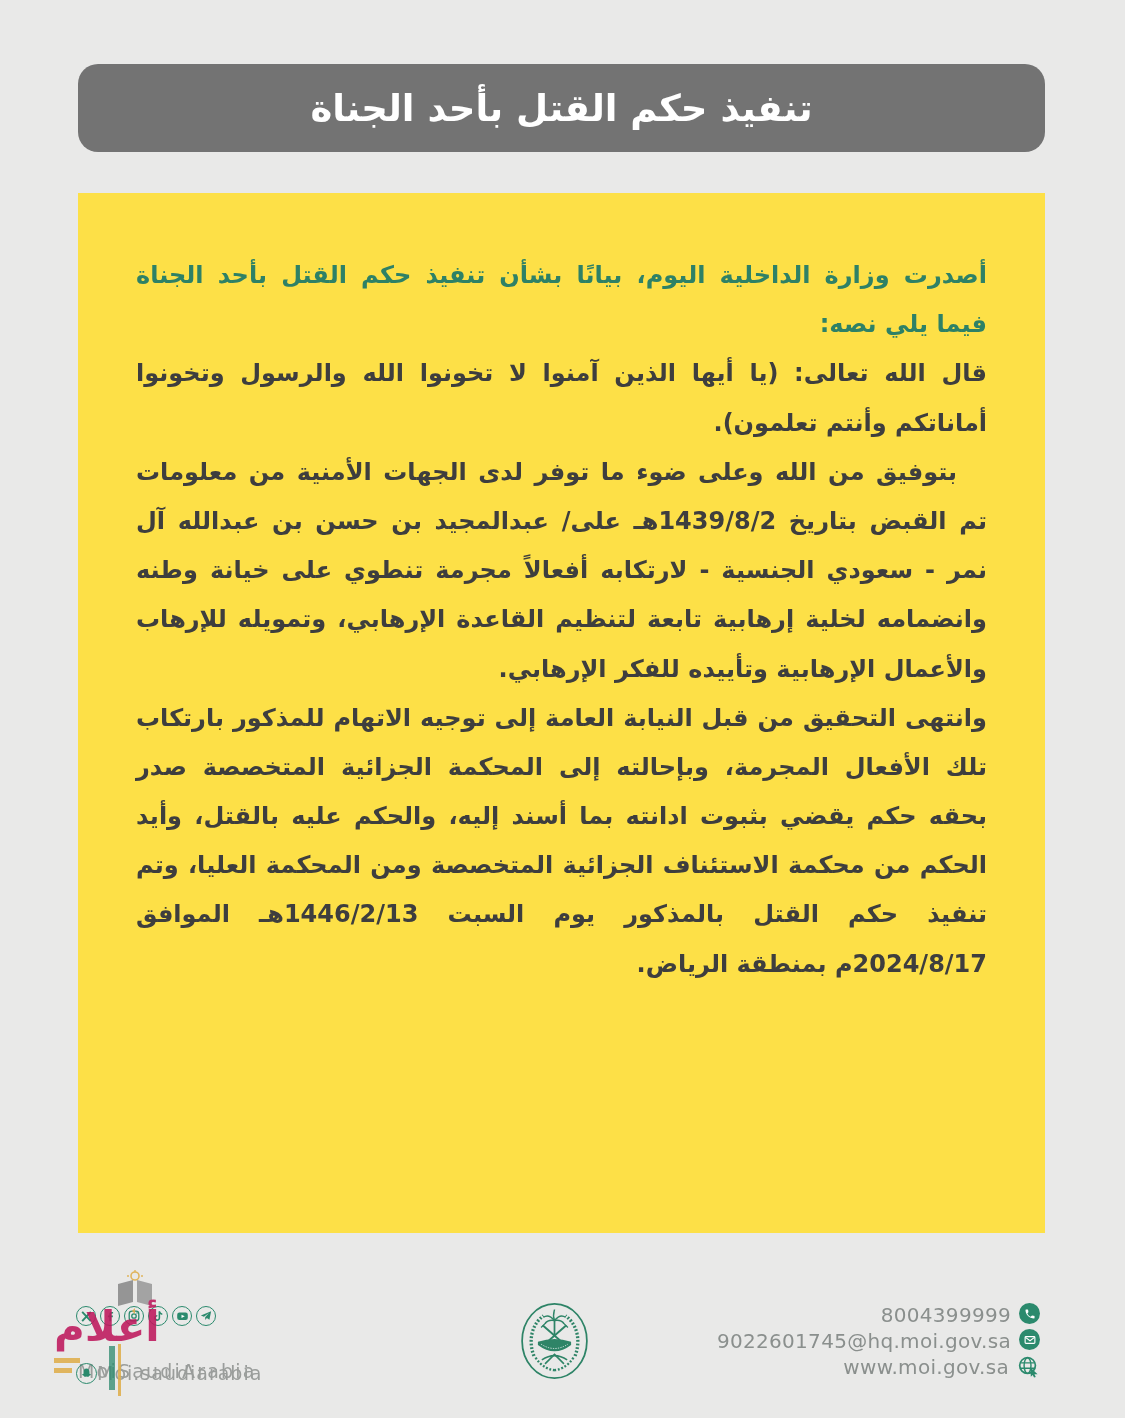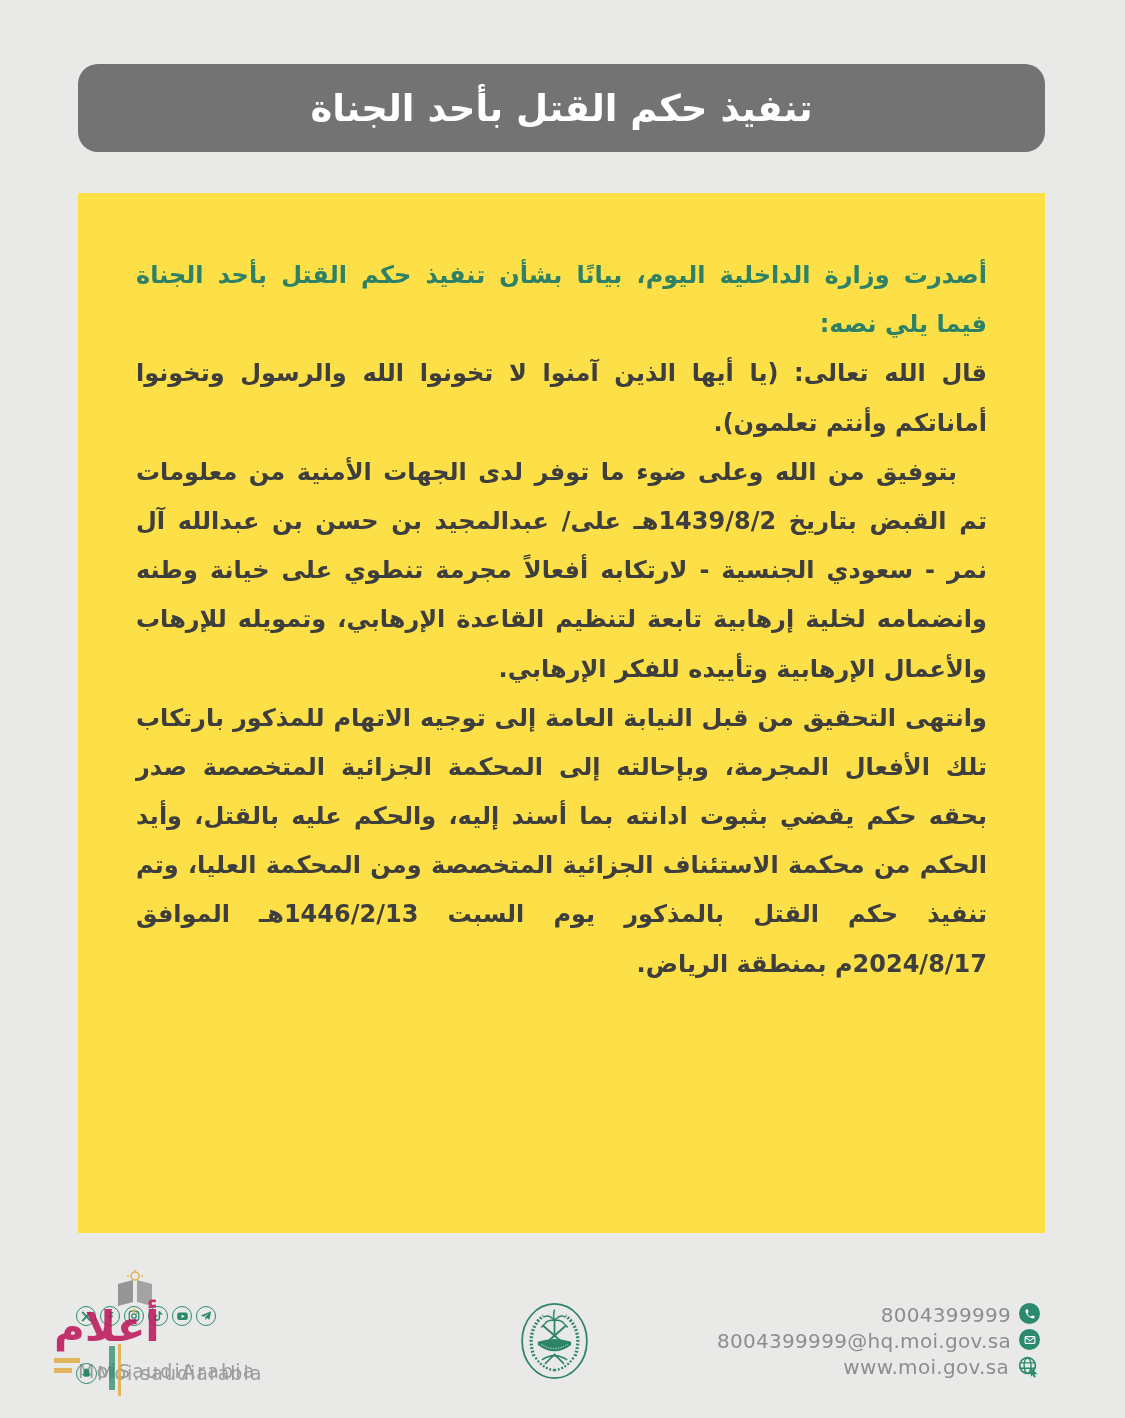--- a/index.html
+++ b/index.html
@@ -167,21 +167,21 @@
 <div class="contact">
   <div class="row">
     <span class="txt">8004399999</span>
     <span class="badge">
       <svg width="12" height="12" viewBox="0 0 24 24">
           <path d="M6.6 10.8c1.5 2.9 3.8 5.2 6.7 6.7l2.2-2.2c.3-.3.7-.4 1-.2 1.1.4 2.3.6 3.6.6.6 0 1 .4 1 1V20c0 .6-.4 1-1 1C11 21 3 13 3 4c0-.6.4-1 1-1h3.3c.6 0 1 .4 1 1 0 1.2.2 2.5.6 3.6.1.3 0 .7-.2 1l-2.1 2.2z" fill="#ffffff"></path>
         </svg>
     </span>
   </div>
   <div class="row">
-    <span class="txt">8004399999@hq.moi.gov.sa</span>
+    <span class="txt">9022601745@hq.moi.gov.sa</span>
     <span class="badge">
       <svg width="12" height="12" viewBox="0 0 16 16">
           <rect x="1.5" y="3.5" width="13" height="9" rx="1.2" fill="none" stroke="#ffffff" stroke-width="1.5"></rect>
           <path d="M2 4.5 L8 9 L14 4.5" fill="none" stroke="#ffffff" stroke-width="1.5"></path>
         </svg>
     </span>
   </div>
   <div class="row">
     <span class="txt">www.moi.gov.sa</span>
     <span class="globe-wrap">

